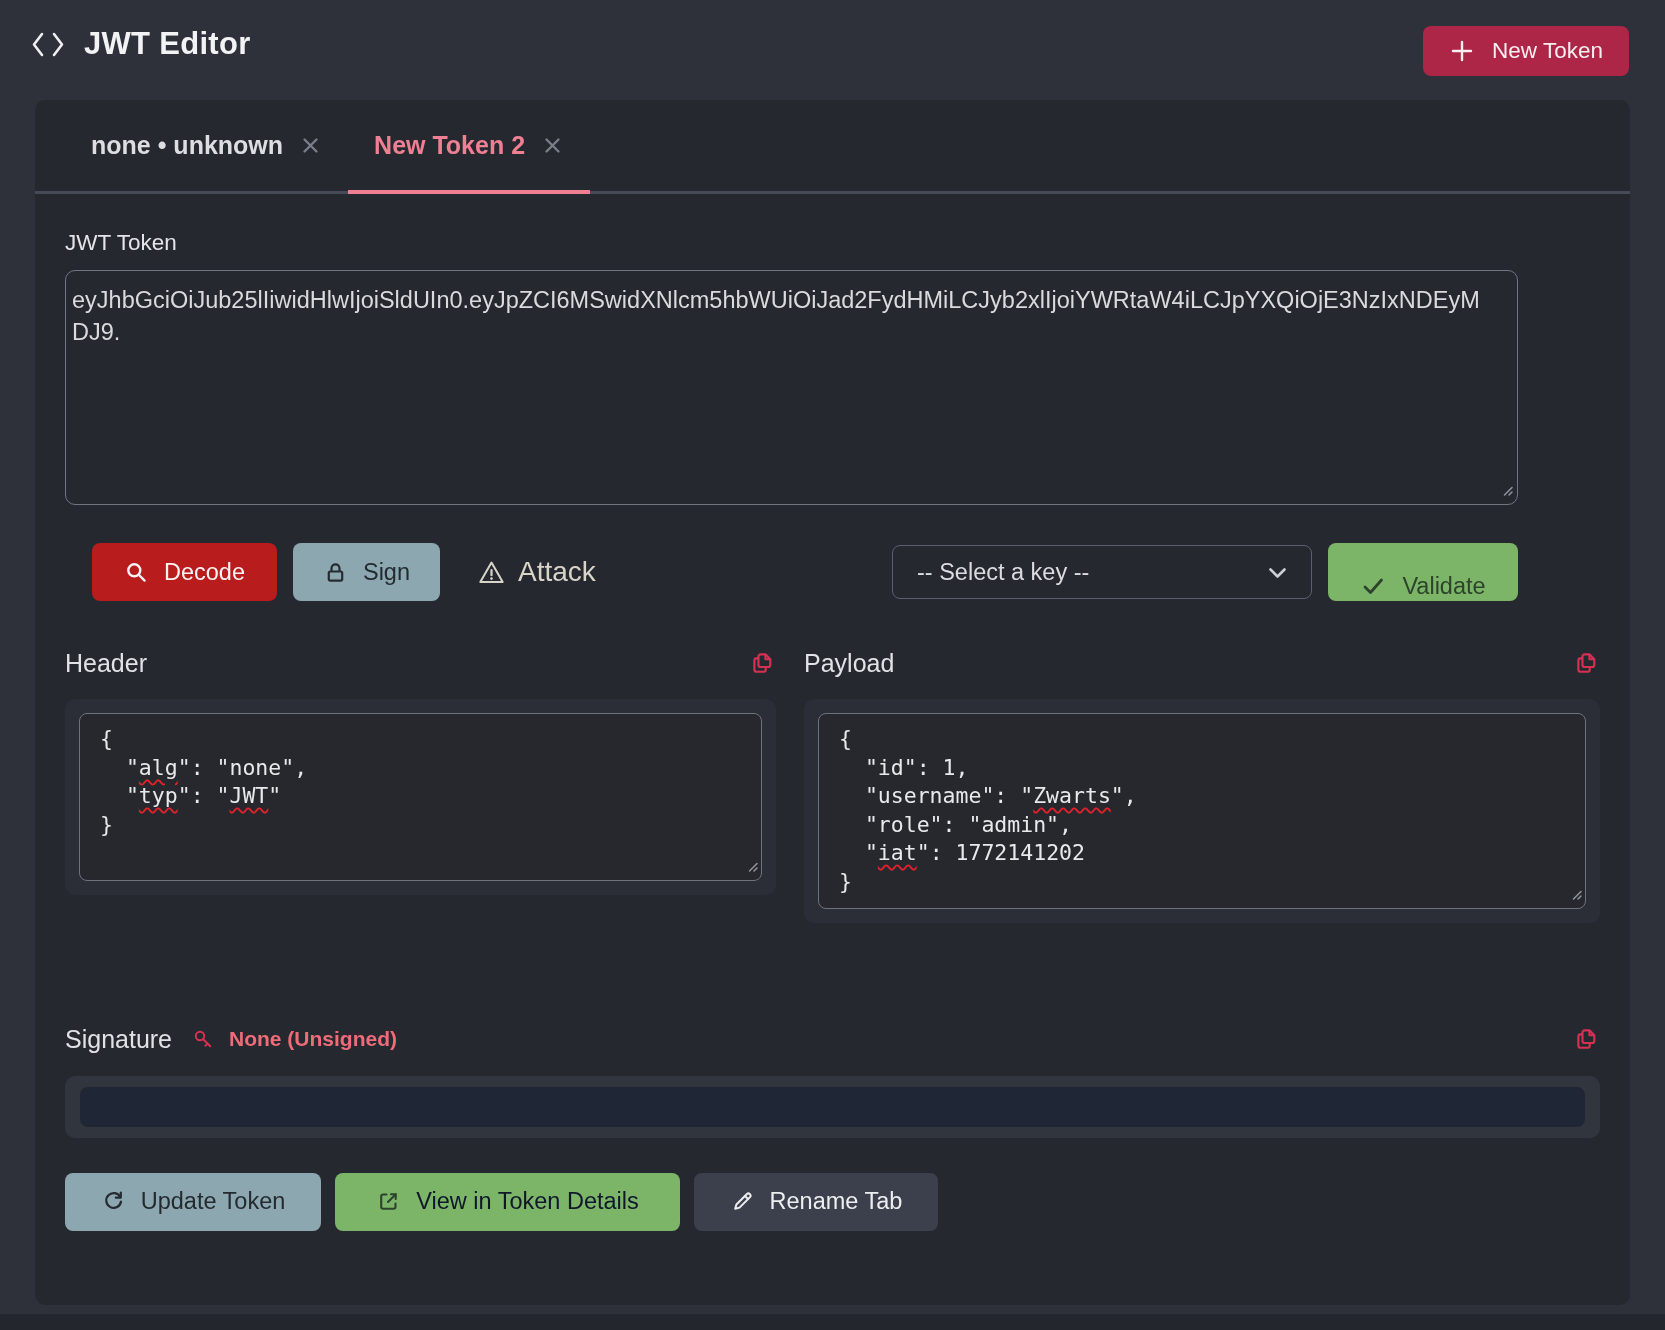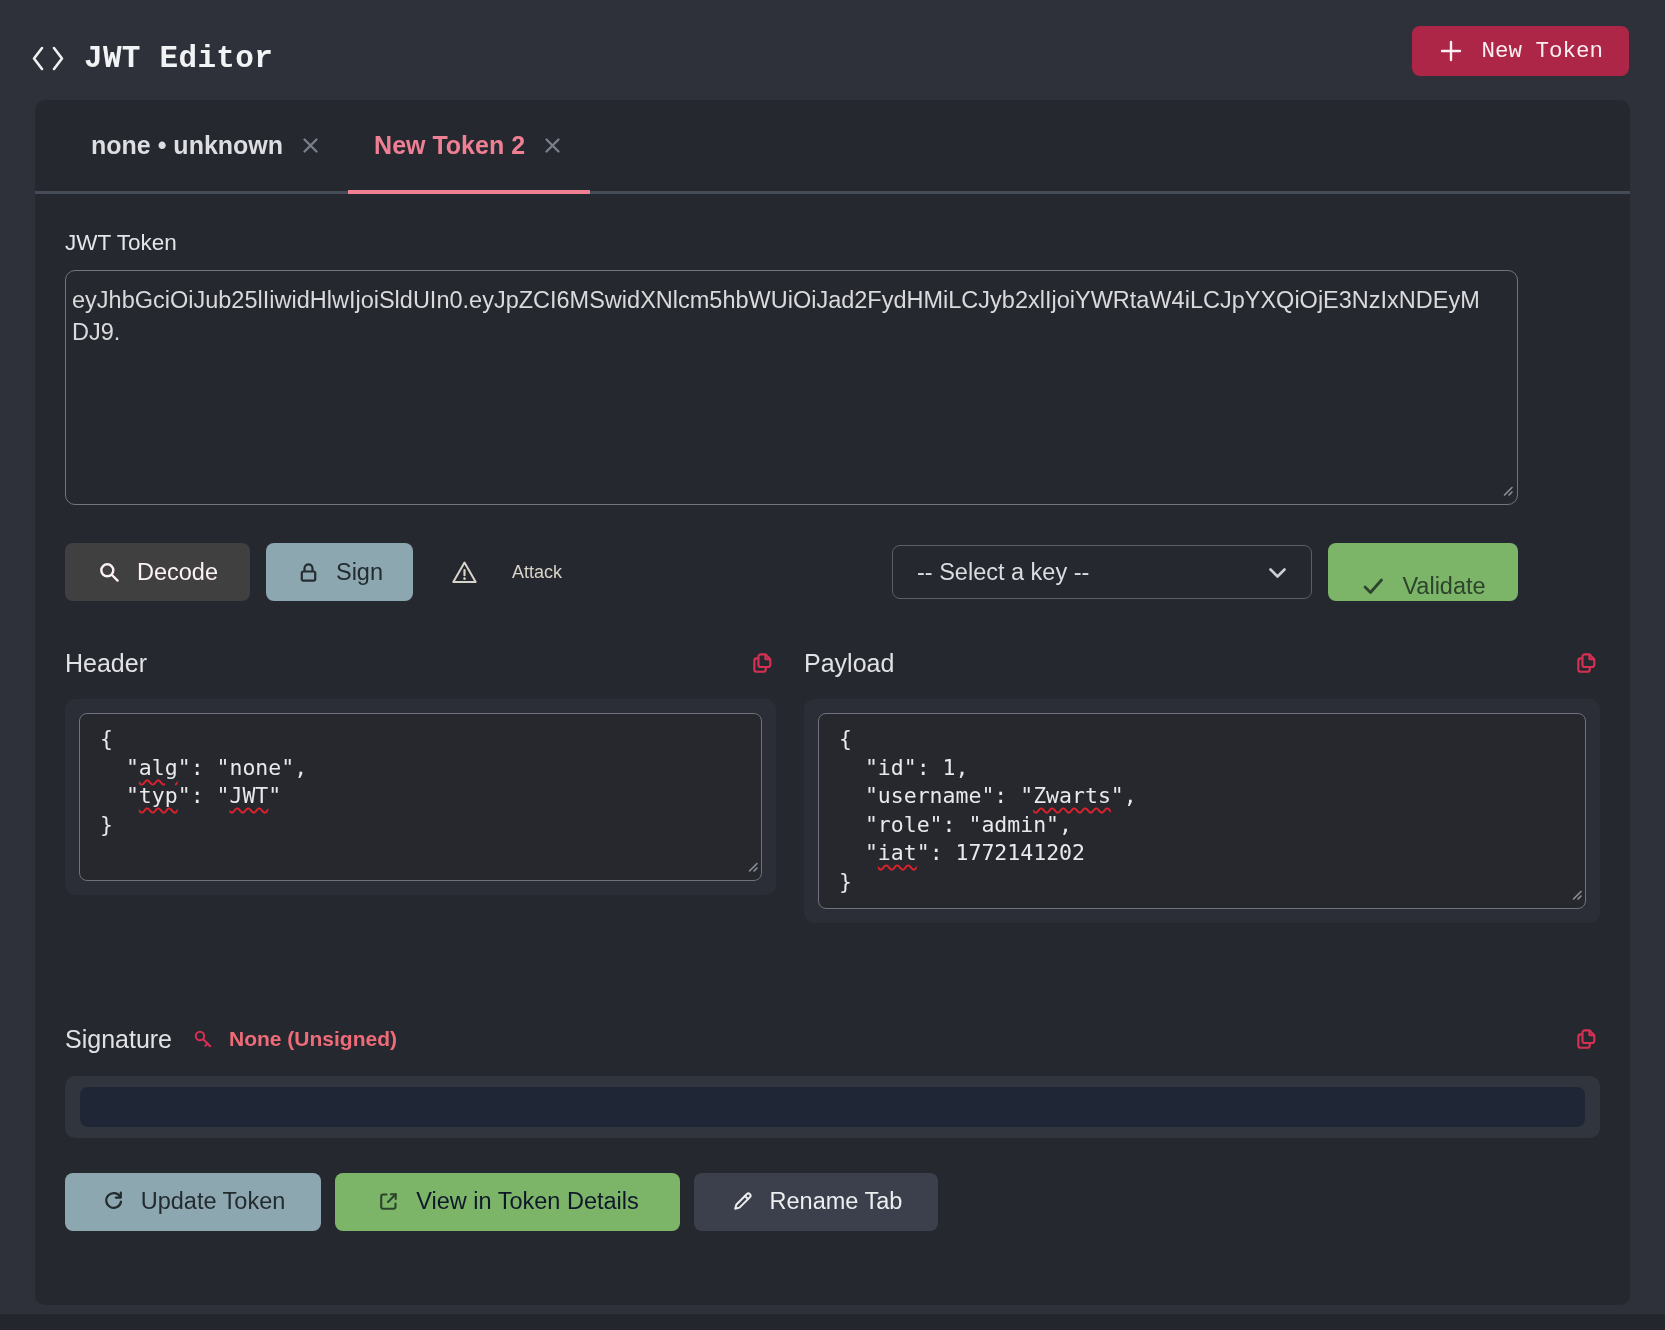--- a/index.html
+++ b/index.html
@@ -8,21 +8,21 @@
     width:1665px; height:1330px;
     background:#2e313a;
     font-family:"Liberation Sans", sans-serif;
     color:#e7e8ea;
     overflow:hidden;
     position:relative;
   }
   svg { display:block; }
 
   
-  .topbar { display:flex; align-items:flex-end; justify-content:space-between; padding:26px 36px 24px 30px; height:100px;font-family:Liberation Mono, monospace; }
+  .topbar { display:flex; align-items:flex-start; justify-content:space-between; padding:26px 36px 24px 30px; height:100px; }
   .title-wrap { display:flex; align-items:center; gap:18px; }
   .app-title { font-size:31px; font-weight:bold; color:#f2f3f5; letter-spacing:.3px; }
   .btn { display:inline-flex; align-items:center; justify-content:center; gap:15px; border:none; border-radius:8px; height:58px; font-size:23.5px; font-family:inherit; cursor:pointer; }
   .btn-new { background:#ad2547; color:#fbeef0; height:50px; padding:0 26px; font-size:22.5px; gap:17px; }
 
   
   .panel { margin:0 35px; background:#26282f; border-radius:10px; padding-bottom:74px; }
   .tabs { display:flex; align-items:stretch; height:94px; border-bottom:3px solid #454b57; padding-left:30px; }
   .tab { display:flex; align-items:center; gap:16px; padding:0 26px; font-size:25px; font-weight:bold; color:#dcdee2; cursor:pointer; }
   .tab.active { color:#ef8094; border-bottom:4px solid #ef8094; margin-bottom:-3px; }
@@ -35,23 +35,23 @@
     border:1.5px solid #70757e; border-radius:10px;
     padding:13px 26px 13px 6px;
     font-size:23.5px; line-height:1.37; color:#d9dadc;
     white-space:pre-wrap; word-break:break-all;
     background:transparent;
   }
   .grip { position:absolute; right:4px; bottom:4px; }
 
   
   .actions { display:flex; align-items:center; margin-top:38px; width:1453px; }
-  .btn-decode { background:#404040; color:#fdf2f3; width:185px; }
+  .btn-decode { background:#b91c1c; color:#fdf2f3; width:185px;margin-left:27px; }
   .btn-sign   { background:#8ca7af; color:#232b30; width:147px; margin-left:16px; }
-  .btn-attack { background:transparent; color:#d8d4ca; margin-left:28px; gap:34px; font-size:18px; padding:0 10px; }
+  .btn-attack { background:transparent; color:#d8d4ca; margin-left:28px; gap:13px; font-size:28px; padding:0 10px; }
   .key-select {
     margin-left:auto; display:flex; align-items:center; justify-content:space-between;
     width:420px; height:54px; border:1.5px solid #59606c; border-radius:8px;
     padding:0 20px 0 24px; color:#dadce0; font-size:23.5px; background:transparent; cursor:pointer;
   }
   .btn-validate { background:#7cb568; color:#2c432c; width:190px; margin-left:16px;align-items:flex-end; }
 
   
   .cols { display:flex; gap:28px; margin-top:46px; }
   .col-left { width:711px; flex:none; }

